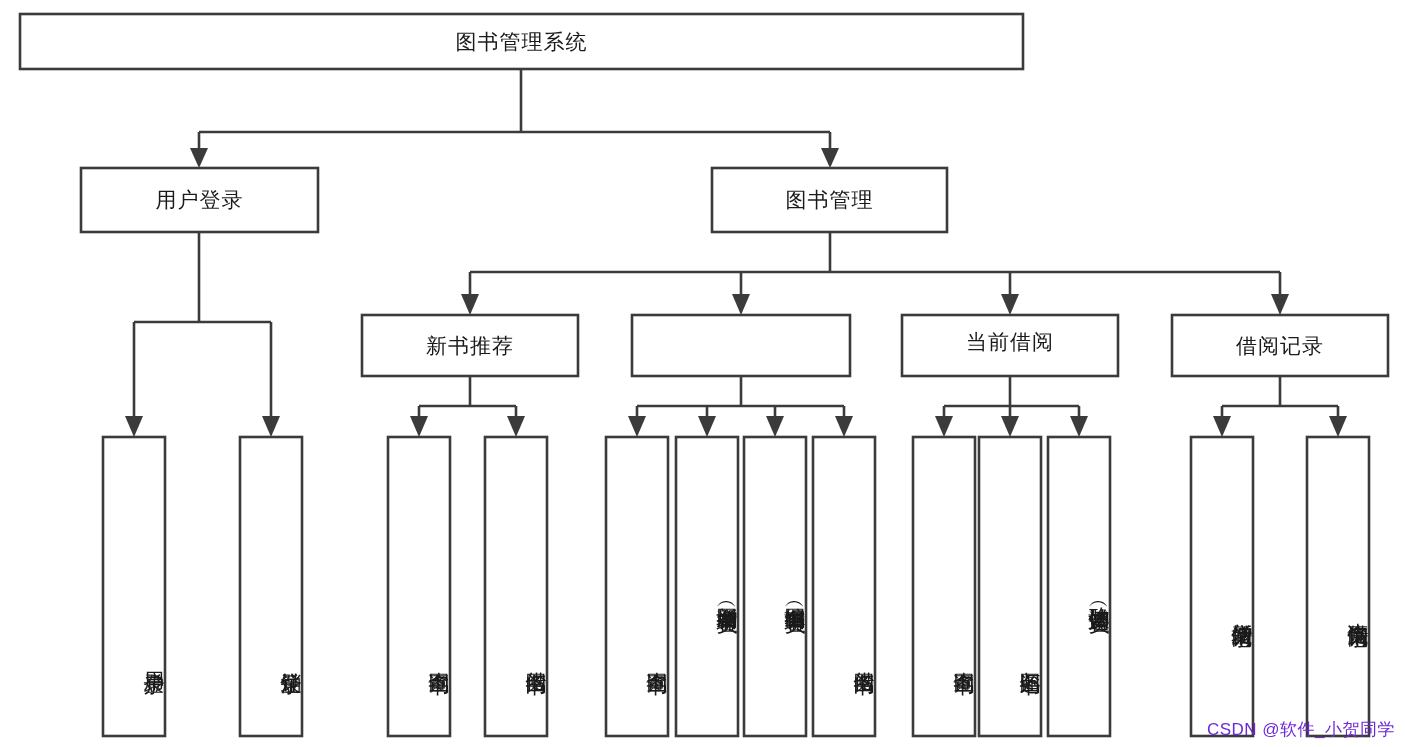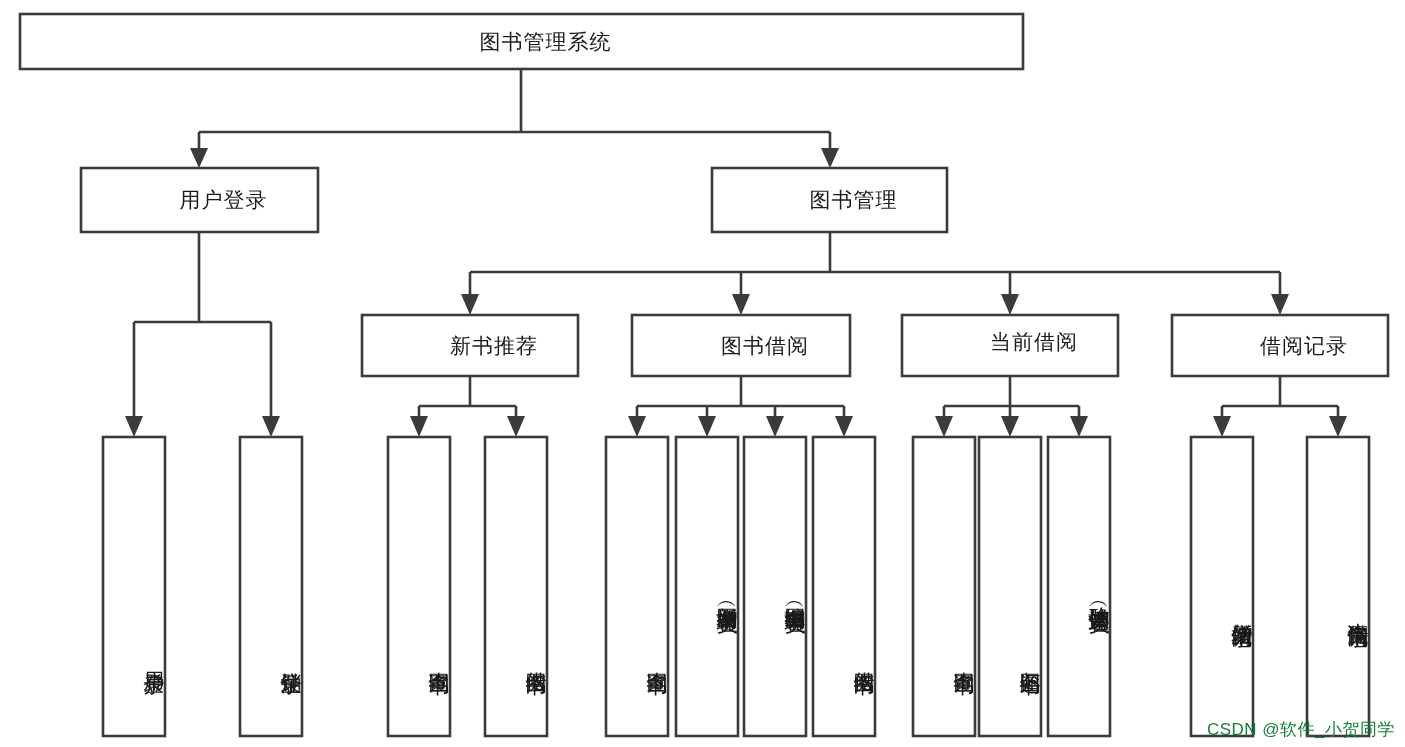--- a/index.html
+++ b/index.html
@@ -60,29 +60,28 @@
     position: absolute;
     display: flex;
     align-items: center;
     justify-content: center;
     font-family: "Liberation Sans", "DejaVu Sans", sans-serif;
     font-size: 21px;
     color: #1a1a1a;
     letter-spacing: 1px;
     white-space: nowrap;
     pointer-events: none;
-    padding-left: 24px;
   }
   #watermark {
     position: absolute;
     right: 10px;
     bottom: 6px;
     font-family: "Liberation Sans", "DejaVu Sans", sans-serif;
     font-size: 17px;
-    color: #15803d;
+    color: #6d28d9;
     letter-spacing: 0.5px;
     white-space: nowrap;
     pointer-events: none;
   }
 </style>
 </head>
 <body>
 
 <div id="diagram-root">
 
@@ -188,23 +187,20 @@
   <div class="hlabel-wrap" style="left:81px; top:168px; width:237px; height:64px;">
     <span>用户登录</span>
   </div>
   <div class="hlabel-wrap" style="left:362px; top:315px; width:216px; height:61px;">
     <span>新书推荐</span>
   </div>
 
   <div class="hlabel-wrap" style="left:712px; top:168px; width:235px; height:64px;">
     <span>图书管理</span>
   </div>
-  <div class="hlabel-wrap" style="left:632px; top:315px; width:218px; height:61px;">
-    <span>图书借阅</span>
-  </div>
   <div class="hlabel-wrap" style="left:902px; top:315px; width:216px; height:53px;border-radius:23px;">
     <span>当前借阅</span>
   </div>
   <div class="hlabel-wrap" style="left:1172px; top:315px; width:216px; height:61px;border-radius:23px;">
     <span>借阅记录</span>
   </div>
 
   <div class="vlabel-wrap" style="left:103px; top:437px; width:62px; height:299px; padding-top:70px;">
     <span>用户登录</span>
   </div>

